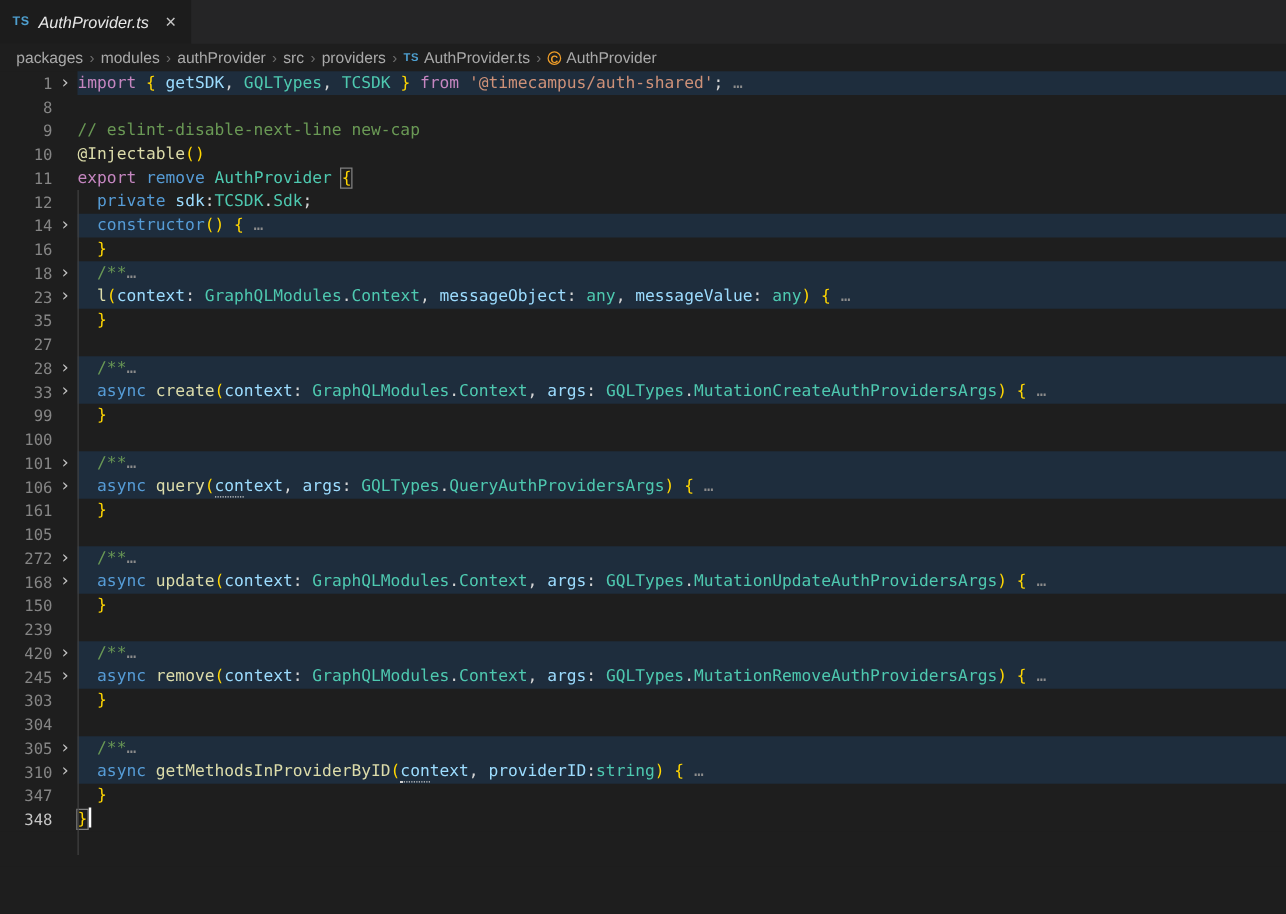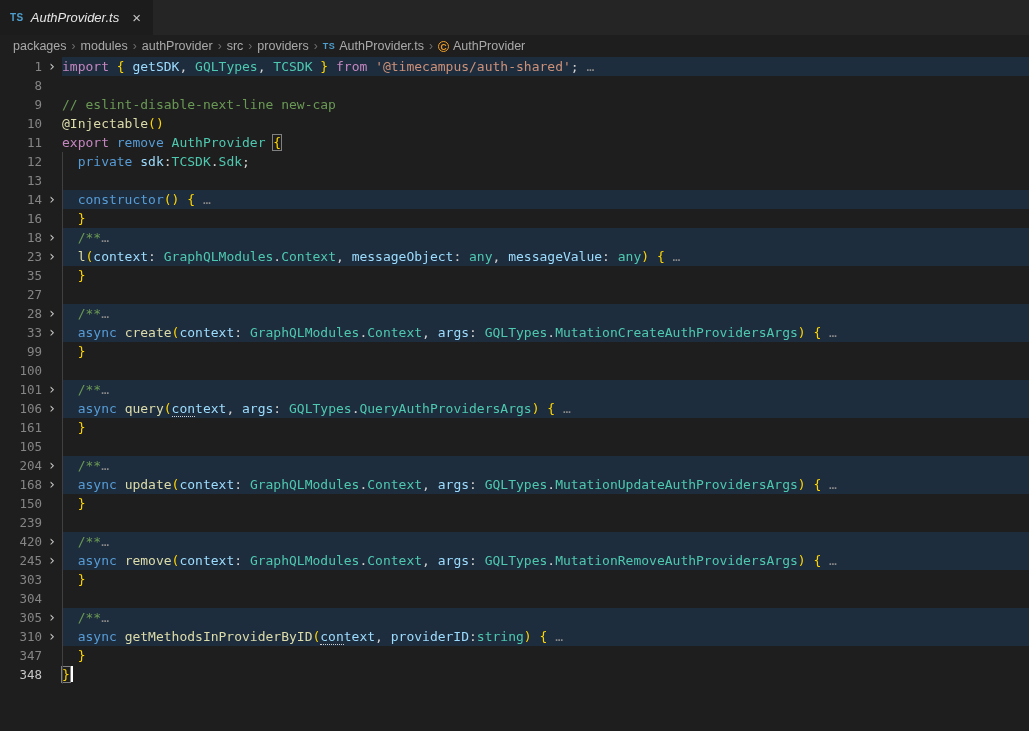--- a/index.html
+++ b/index.html
@@ -146,25 +146,20 @@
     <div class="row">
       <div class="gut">11</div>
       <div class="fold"></div>
       <div class="line"><span class="tok-kw1">export</span><span class="tok-pn"> </span><span class="tok-kw2">remove</span><span class="tok-pn"> </span><span class="tok-ty">AuthProvider</span><span class="tok-pn"> </span><span class="tok-br box">{</span></div>
     </div>
     <div class="row">
       <div class="gut">12</div>
       <div class="fold"></div>
       <div class="line"><span class="tok-pn">  </span><span class="tok-kw2">private</span><span class="tok-pn"> </span><span class="tok-vr">sdk</span><span class="tok-pn">:</span><span class="tok-ty">TCSDK</span><span class="tok-pn">.</span><span class="tok-ty">Sdk</span><span class="tok-pn">;</span></div>
     </div>
-    <div class="row">
-      <div class="gut">13</div>
-      <div class="fold"></div>
-      <div class="line"></div>
-    </div>
     <div class="row hl">
       <div class="gut">14</div>
       <div class="fold">›</div>
       <div class="line"><span class="tok-pn">  </span><span class="tok-kw2">constructor</span><span class="tok-br">()</span><span class="tok-pn"> </span><span class="tok-br">{</span><span class="tok-el"> …</span></div>
     </div>
     <div class="row">
       <div class="gut">16</div>
       <div class="fold"></div>
       <div class="line"><span class="tok-pn">  </span><span class="tok-br">}</span></div>
     </div>
@@ -222,21 +217,21 @@
       <div class="gut">161</div>
       <div class="fold"></div>
       <div class="line"><span class="tok-pn">  </span><span class="tok-br">}</span></div>
     </div>
     <div class="row">
       <div class="gut">105</div>
       <div class="fold"></div>
       <div class="line"></div>
     </div>
     <div class="row hl">
-      <div class="gut">204</div>
+      <div class="gut">272</div>
       <div class="fold">›</div>
       <div class="line"><span class="tok-pn">  </span><span class="tok-cm">/**</span><span class="tok-el">…</span></div>
     </div>
     <div class="row hl">
       <div class="gut">168</div>
       <div class="fold">›</div>
       <div class="line"><span class="tok-pn">  </span><span class="tok-kw2">async</span><span class="tok-pn"> </span><span class="tok-fn">update</span><span class="tok-br">(</span><span class="tok-vr">context</span><span class="tok-pn">: </span><span class="tok-ty">GraphQLModules</span><span class="tok-pn">.</span><span class="tok-ty">Context</span><span class="tok-pn">, </span><span class="tok-vr">args</span><span class="tok-pn">: </span><span class="tok-ty">GQLTypes</span><span class="tok-pn">.</span><span class="tok-ty">MutationUpdateAuthProvidersArgs</span><span class="tok-br">)</span><span class="tok-pn"> </span><span class="tok-br">{</span><span class="tok-el"> …</span></div>
     </div>
     <div class="row">
       <div class="gut">150</div>

